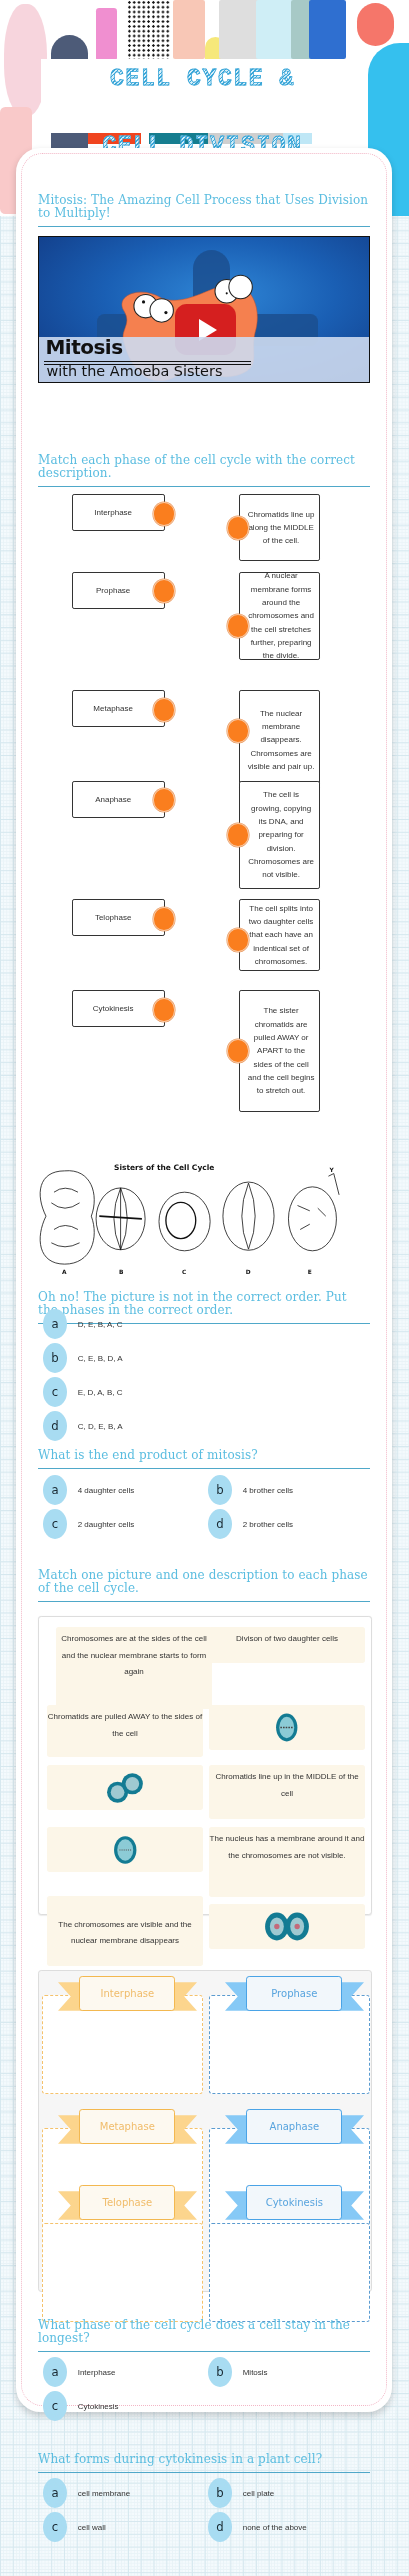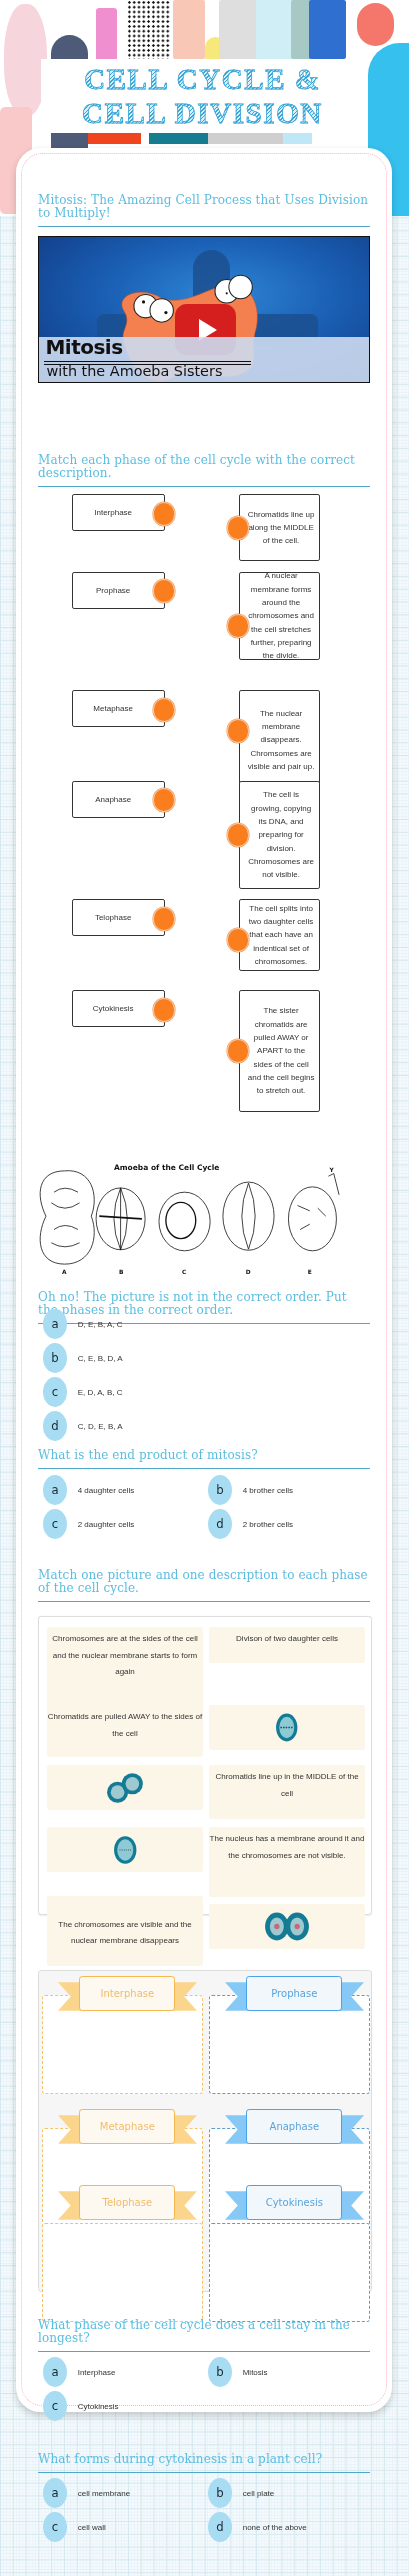--- a/index.html
+++ b/index.html
@@ -23,26 +23,26 @@
   .header-art {
     position: absolute; left: 0; top: 0; width: 410px; height: 216px;
     background: #fff; overflow: hidden;
   }
   .blob { position: absolute; border-radius: 45%; }
   .title-box {
     position: absolute; left: 41px; top: 59px; width: 323px; height: 74px;
     background: #fff; display: flex; flex-direction: column; align-items: center; justify-content: center;
   }
   .title-line {
-    font-family: Liberation Serif, serif; font-weight: bold;
-    font-size: 29px; letter-spacing: 1.6px; line-height: 34px;
+    font-family: Liberation Mono, monospace; font-weight: bold;
+    font-size: 23px; letter-spacing: 1.6px; line-height: 34px;
     color: transparent;
     -webkit-text-stroke: 0.8px #3aa6d8;
     background: repeating-linear-gradient(135deg, #3aa6d8 0 1.1px, #d9f0fa 1.1px 2.7px);
-    -webkit-background-clip: text; background-clip: text;
+    -webkit-background-clip: text; background-clip: text; margin-top: 33px;
   }
 
   
   .card {
     position: absolute; left: 16px; top: 148px; width: 376px; height: 2264px;
     background: #fff; border-radius: 24.5px;
     box-shadow: 0 3.2px 7.5px rgba(0,0,0,0.18);
   }
   .card::before {
     content: ""; position: absolute; inset: 4.8px 5.3px 6.4px 5.3px;
@@ -262,21 +262,21 @@
 
   <div class="dot" style="left:189px;top:516px;"></div>
   <div class="dot" style="left:189px;top:614px;"></div>
   <div class="dot" style="left:189px;top:719px;"></div>
   <div class="dot" style="left:189px;top:823px;"></div>
   <div class="dot" style="left:189px;top:928px;"></div>
   <div class="dot" style="left:189px;top:1039px;"></div>
 </div>
 
 <div class="diagram">
-  <div style="position:absolute;left:76px;top:10.7px;font-family:'DejaVu Sans',sans-serif;font-weight:bold;font-size:7.5px;color:#111;">Amoeba of the Cell Cycle</div>
+  <div style="position:absolute;left:76px;top:10.7px;font-family:'DejaVu Sans',sans-serif;font-weight:bold;font-size:7.5px;color:#111;">Sisters of the Cell Cycle</div>
   <svg width="332" height="131" viewBox="0 0 623 245" style="position:absolute;left:0;top:0;">
     <g fill="none" stroke="#111" stroke-width="1.5">
 
       <path d="M50 35 C 100 30, 115 80, 100 120 C 115 160, 100 210, 50 210 C 0 210, -5 160, 15 120 C -5 80, 0 35, 50 35 Z"></path>
       <path d="M30 75 Q 50 60 75 75"></path>
         <path d="M25 95 Q 50 115 78 95"></path>
       <path d="M30 145 Q 50 130 75 145"></path>
         <path d="M25 170 Q 50 185 78 170"></path>
 
       <ellipse cx="155" cy="125" rx="46" ry="58"></ellipse>
@@ -354,21 +354,21 @@
       <div class="opt-text">2 brother cells</div>
     </div>
 </div>
 
 <div class="section" style="top:1569px;">
   <div class="q-title">Match one picture and one description to each phase of the cell cycle.</div>
   <div class="q-rule"></div>
 </div>
 
 <div class="pd-box">
-  <div class="pd-tile" style="left:8px;top:10px;height:82px;">
+  <div class="pd-tile" style="left:17px;top:10px;height:82px;">
       <span>Chromosomes are at the sides of the cell and the nuclear membrane starts to form again</span>
     </div>
   <div class="pd-tile" style="left:170px;top:10px;height:36px;">
       <span>Divison of two daughter cells</span>
     </div>
 
   <div class="pd-tile" style="left:8px;top:88px;height:52px;">
       <span>Chromatids are pulled AWAY to the sides of the cell</span>
     </div>
   <div class="pd-tile img" style="left:170px;top:88px;height:45px;">

